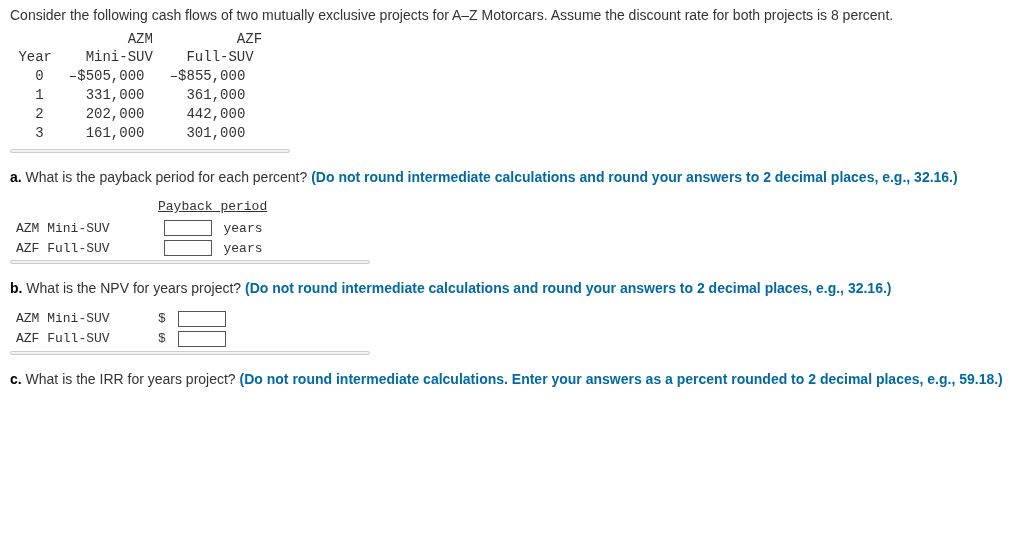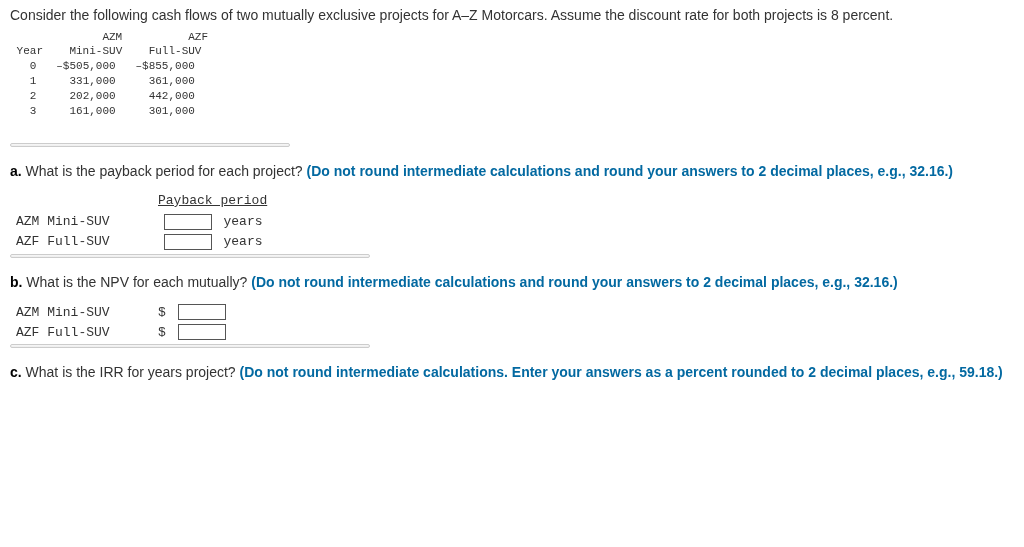--- a/index.html
+++ b/index.html
@@ -8,24 +8,24 @@
     font-size: 14px;
     color: #333;
     margin: 0;
     padding: 6px 10px;
     background: #fff;
     width: 1024px;
   }
   .intro { margin-bottom: 4px; line-height: 1.4; }
   .mono-table {
     font-family: "Courier New", Courier, monospace;
-    font-size: 11px;
+    font-size: 14px;
     white-space: pre;
     line-height: 1.35;
-    margin: 2px 0 24px 0;
+    margin: 2px 0 6px 0;
   }
   .bar {
     height: 4px;
     width: 280px;
     background: linear-gradient(#f7f7f7,#ededed);
     border: 1px solid #ccc;
     border-radius: 2px;
     margin-top:2px;
   }
   .bar.short { width: 360px; }
@@ -69,21 +69,21 @@
 <div class="mono-table">              <span>AZM</span>          <span>AZF</span>
  <span>Year</span>    <span>Mini-SUV</span>    <span>Full-SUV</span>
    <span>0</span>   <span>–$505,000</span>   <span>–$855,000</span>
    <span>1</span>     <span>331,000</span>     <span>361,000</span>
    <span>2</span>     <span>202,000</span>     <span>442,000</span>
    <span>3</span>     <span>161,000</span>     <span>301,000</span></div>
 <div class="bar"></div>
 
 <div class="question">
   <b>a.</b>
-  <span>What is the payback period for each project?</span>
+  <span>What is the payback period for each percent?</span>
   <span class="red-note">(Do not round intermediate calculations and round your answers to 2 decimal places, e.g., 32.16.)</span>
 </div>
 
 <table class="answer-table">
   <tbody>
       <tr>
     <td></td>
     <th colspan="2" class="col-header">Payback period</th>
   </tr>
   <tr>
@@ -95,21 +95,21 @@
     <td><span class="col-label">AZF Full-SUV</span></td>
     <td style="text-align:right;"><input class="inputbox" style=""></td>
     <td>years</td>
   </tr>
 </tbody>
   </table>
 <div class="bar short"></div>
 
 <div class="question">
   <b>b.</b>
-  <span>What is the NPV for each mutually?</span>
+  <span>What is the NPV for years project?</span>
   <span class="red-note">(Do not round intermediate calculations and round your answers to 2 decimal places, e.g., 32.16.)</span>
 </div>
 
 <table class="answer-table">
   <tbody>
   <tr>
     <td><span class="col-label">AZM Mini-SUV</span></td>
     <td style="text-align:right;">$</td>
     <td><input class="inputbox" style=""></td>
   </tr>

